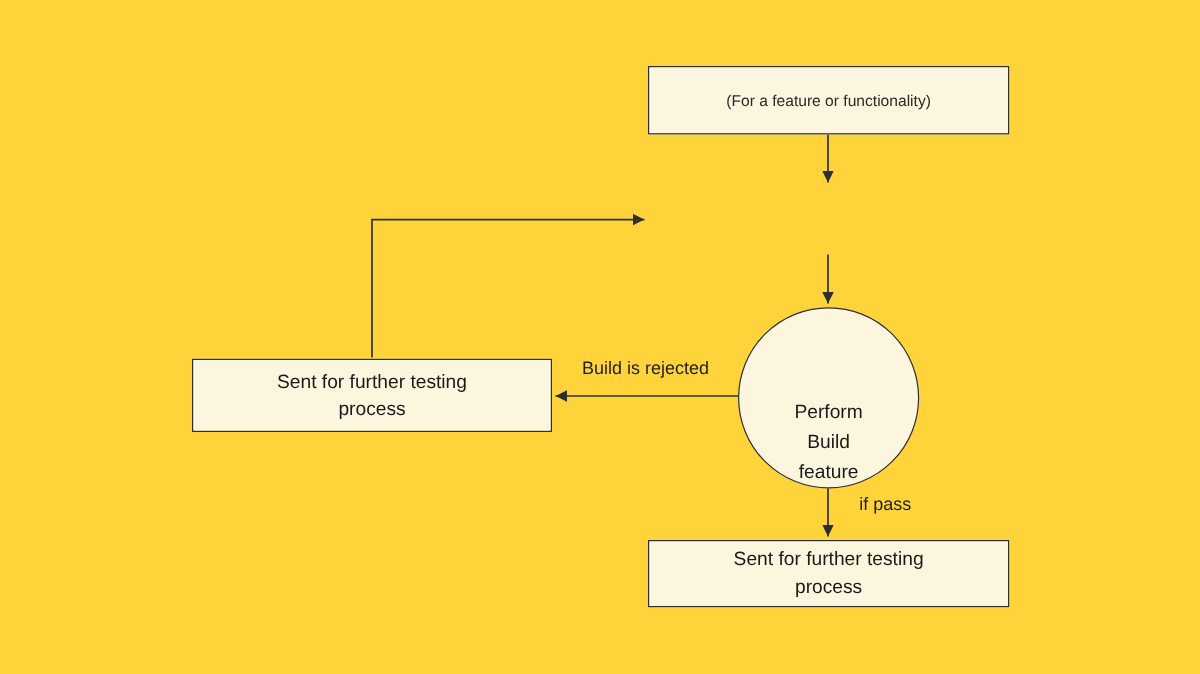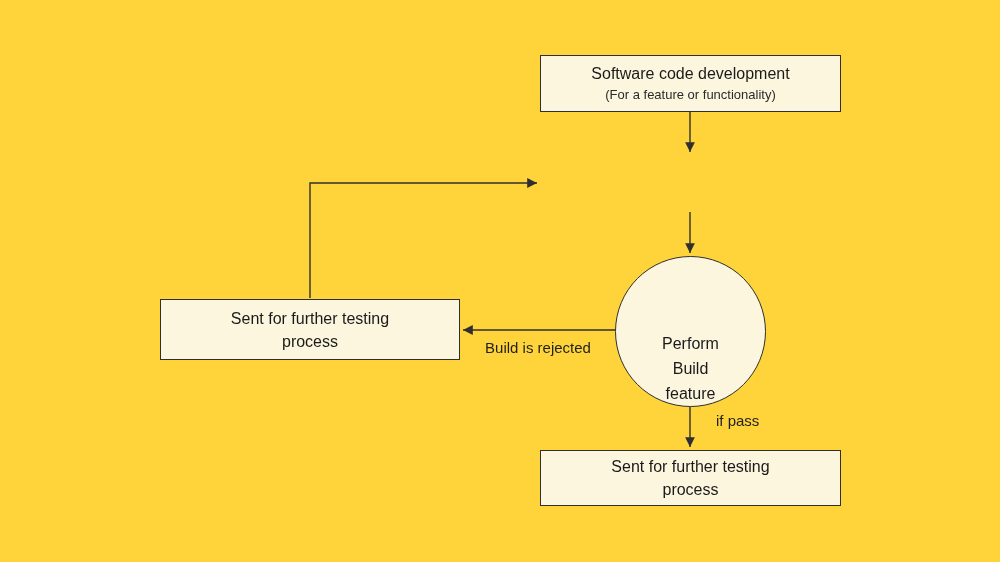--- a/index.html
+++ b/index.html
@@ -64,21 +64,21 @@
   .node-smoke-test .label-line {
     font-size: 16px;
     line-height: 25px;
   }
   .edge-label {
     position: absolute;
     font-size: 15px;
     white-space: nowrap;
     color: #1f1f1f;
   }
-  .label-build-rejected { left: 462px; top: 299px; width: 152px; text-align: center; margin-top: 40px; }
+  .label-build-rejected { left: 462px; top: 299px; width: 152px; text-align: center; }
   .label-if-fail        { left: 462px; top: 344px; width: 152px; text-align: center; }
   .label-if-pass        { left: 716px; top: 412px; }
 </style>
 </head>
 <body>
 
 <div class="canvas">
 
   <svg class="edges-svg" viewBox="0 0 1000 562" xmlns="http://www.w3.org/2000/svg">
     <defs>
@@ -92,21 +92,20 @@
     <path d="M690,212 L690,253" stroke="#2f2f2f" stroke-width="1.4" fill="none" marker-end="url(#arrowhead)"></path>
 
     <path d="M615,330 L463,330" stroke="#2f2f2f" stroke-width="1.4" fill="none" marker-end="url(#arrowhead)"></path>
 
     <path d="M310,298 L310,183 L537,183" stroke="#2f2f2f" stroke-width="1.4" fill="none" marker-end="url(#arrowhead)"></path>
 
     <path d="M690,407 L690,447" stroke="#2f2f2f" stroke-width="1.4" fill="none" marker-end="url(#arrowhead)"></path>
   </svg>
 
   <div class="node node-software-dev">
-    <div class="title">Software code development</div>
     <div class="subtitle">(For a feature or functionality)</div>
   </div>
 
 
   <div class="node node-smoke-test">
     <div class="label-line">Perform</div>
     <div class="label-line">Build</div>
     <div class="label-line">feature</div>
   </div>
 

